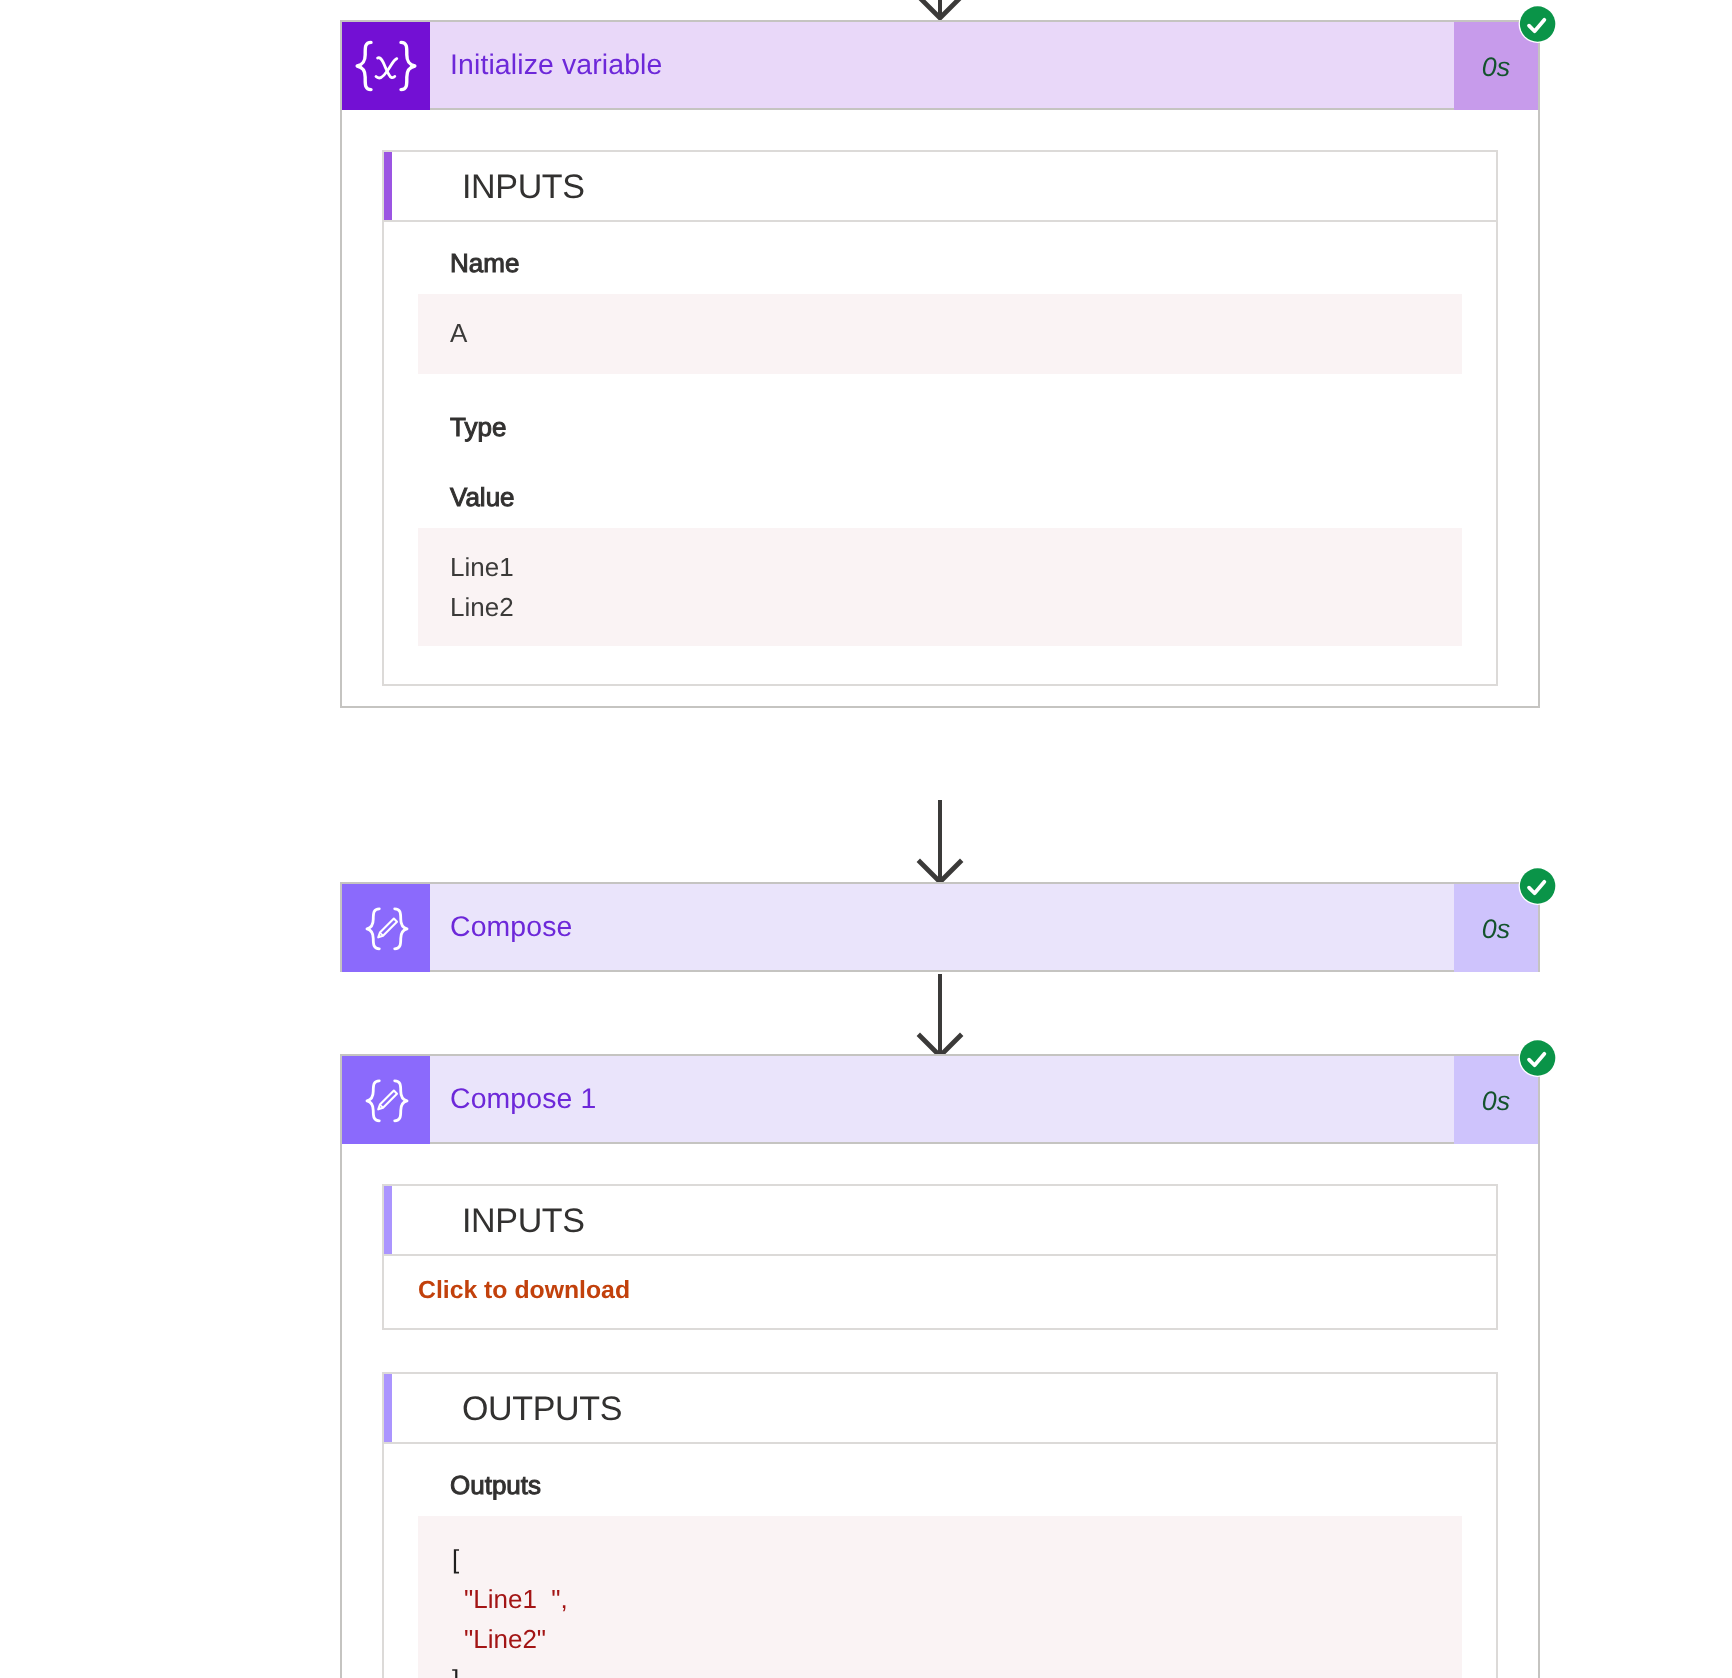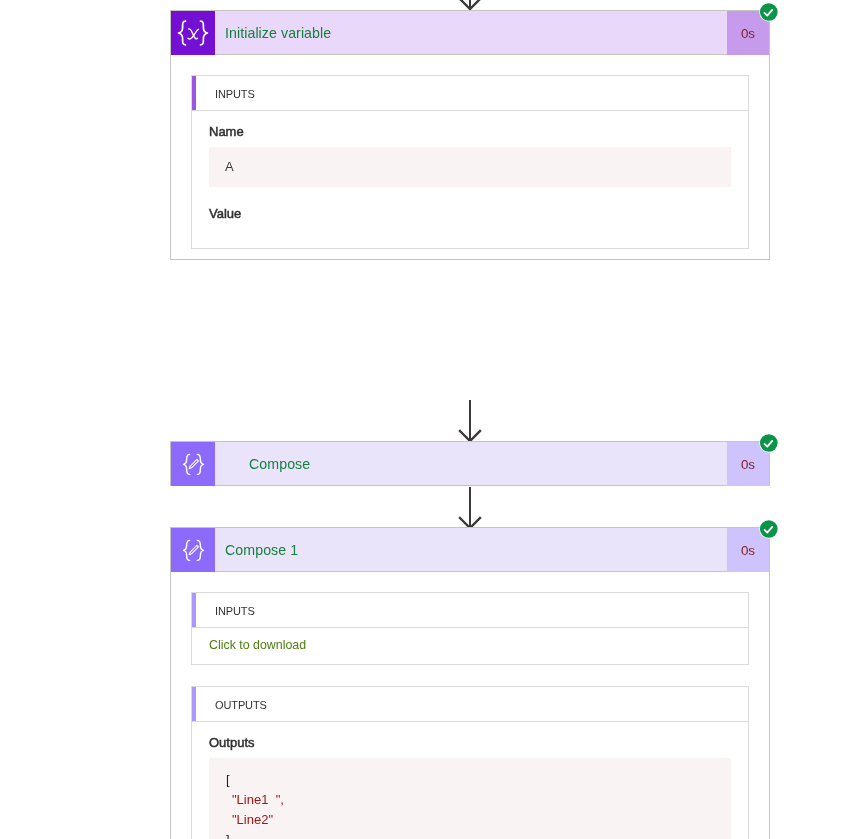--- a/index.html
+++ b/index.html
@@ -14,43 +14,43 @@
   }
   .canvas { position: relative; width: 866px; height: 839px; background:#fff; }
 
   
   .node { position:absolute; left:170px; width:600px; }
 
   .node-header { display:flex; height:45px; align-items:stretch; position:relative;
                  border:1px solid #c5c4c1; }
   .node-icon { width:44px; flex:0 0 44px; display:flex; align-items:center; justify-content:center; margin-bottom:-1px; }
   .node-title { flex:1; display:flex; align-items:center; padding-left:10px;
-                font-size:14.2px; color:#15803d; letter-spacing:0.005em;text-align:right; }
+                font-size:14.2px; color:#6d28d9; letter-spacing:0.005em;text-align:right; }
   .node-dur { width:42px; flex:0 0 42px; display:flex; align-items:center; justify-content:center;
-              font-size:13.4px; color:#7f1d1d; margin-left:1px; margin-bottom:-1px; }
+              font-size:13.4px; color:#14532d; margin-left:1px; margin-bottom:-1px;font-style:italic; }
   .status-badge { position:absolute; right:-10px; top:-9px; width:20px; height:20px; }
 
   
   .node-body { border:1px solid #c5c4c1; border-top:none; background:#fff; padding:20px 20px 10px 20px; }
 
   .section { border:1px solid #dcdad8; background:#fff; }
   .section + .section { margin-top:21px; }
   .section-head { display:flex; align-items:center; height:35px;
                   border-bottom:1px solid #dcdad8; position:relative; }
   .section-accent { position:absolute; left:0; top:0; bottom:0; width:4px; }
-  .section-title { font-size:11px; color:#323130; padding-left:23px; letter-spacing:-0.01em; position:relative; top:1px; }
+  .section-title { font-size:17px; color:#323130; padding-left:23px; letter-spacing:-0.01em; position:relative; top:1px;margin-left:16px; }
   .section-body { padding:13px 17px 19px 17px; }
 
-  .field-label { font-size:13px; font-weight:400; -webkit-text-stroke:0.5px #323130; color:#323130; line-height:16px; margin-bottom:7px; }
+  .field-label { font-size:13px; font-weight:400; -webkit-text-stroke:0.5px #323130; color:#323130; line-height:16px; margin-bottom:7px;margin-left:16px; }
   .field-label.second { margin-top:19px; }
   .field-box { background:#faf3f4; padding:10px 16px; font-size:13px; color:#3b3a39; height:40px; }
   .field-box.two { height:59px; }
   .field-box .ln { line-height:20px; }
 
-  .plain-row { padding:0 17px 2px 17px; height:36px; display:flex; align-items:center; font-size:12.4px; color:#4d7c0f; }
+  .plain-row { padding:0 17px 2px 17px; height:36px; display:flex; align-items:center; font-size:12.4px; color:#c2410c;font-weight:bold; }
 
   .code-box { background:#faf3f4; padding:12px 17px; font-size:13px; line-height:20px;
               font-family:"Liberation Sans", sans-serif; color:#201f1e; }
   .code-box .cl { white-space:pre; }
   .code-box .i1 { padding-left:6px; }
   .code-str { color:#a31515; }
 
   
   .arrow { position:absolute; }
 </style>
@@ -90,33 +90,38 @@
       <div class="section">
         <div class="section-head">
           <div class="section-accent" style="background:#9b55e2;"></div>
           <div class="section-title">INPUTS</div>
         </div>
         <div class="section-body">
           <div class="field-label">Name</div>
           <div class="field-box">
             <div class="ln">A</div>
           </div>
+          <div class="field-label second">Type</div>
           <div class="field-label second">Value</div>
+          <div class="field-box two">
+            <div class="ln">Line1</div>
+            <div class="ln">Line2</div>
+          </div>
         </div>
       </div>
     </div>
   </div>
 
   <svg class="arrow" style="left:455px; top:400px; width:30px; height:42px;" viewBox="0 0 30 42">
     <path d="M15 0 L15 40" stroke="#3b3a39" stroke-width="2" fill="none"></path>
     <path d="M5 31 L15 41 L25 31" stroke="#3b3a39" stroke-width="2.4" fill="none" stroke-linecap="square"></path>
   </svg>
 
   <div class="node" style="top:441px;">
-    <div class="node-header" style="background:#eae4fb;gap:24px;">
+    <div class="node-header" style="background:#eae4fb;">
       <div class="node-icon" style="background:#8b6afc;">
         <svg width="25" height="23" viewBox="0 0 24 22">
           <path d="M8.3 1.3 C5.6 1.3 5.4 3.3 5.4 6.3 C5.4 9.3 4.4 10.4 2.4 10.9
                    C4.4 11.4 5.4 12.5 5.4 15.5 C5.4 18.5 5.6 20.5 8.3 20.5" stroke="#ffffff" stroke-width="1.35" fill="none" stroke-linecap="round" stroke-linejoin="round"></path>
           <path d="M15.7 1.3 C18.4 1.3 18.6 3.3 18.6 6.3 C18.6 9.3 19.6 10.4 21.6 10.9
                    C19.6 11.4 18.6 12.5 18.6 15.5 C18.6 18.5 18.4 20.5 15.7 20.5" stroke="#ffffff" stroke-width="1.35" fill="none" stroke-linecap="round" stroke-linejoin="round"></path>
           <path d="M15.3 6.0 L16.8 7.5 L10.1 14.2 L7.8 15.0 L8.6 12.7 Z" stroke="#ffffff" stroke-width="1.0" fill="none" stroke-linejoin="round"></path>
           <path d="M8.7 12.8 L10.0 14.1" stroke="#ffffff" stroke-width="0.8" fill="none"></path>
         </svg>
       </div>

